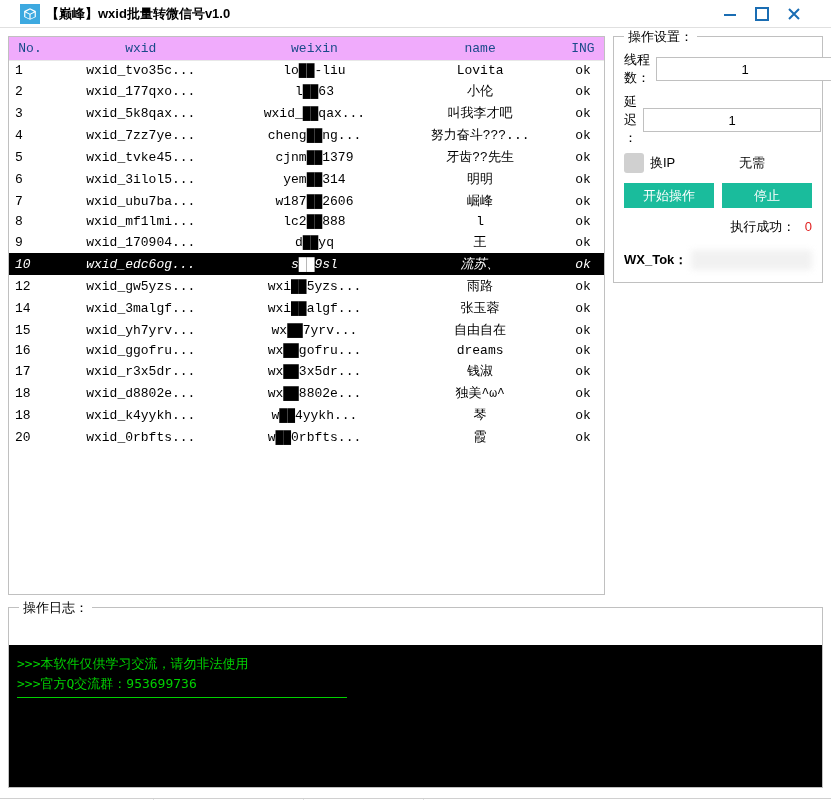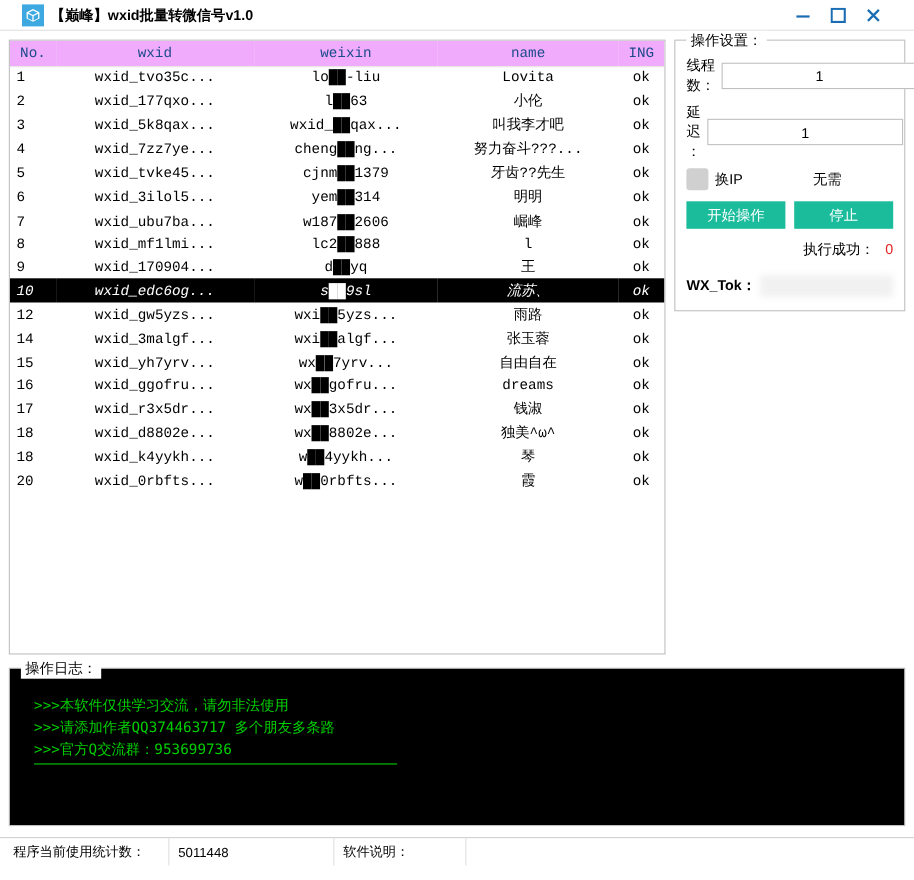--- a/index.html
+++ b/index.html
@@ -27,21 +27,21 @@
 .static-val { flex: 1; text-align: center; font-size: 13px; }
 .btn-row { display: flex; gap: 8px; margin: 10px 0; }
 .btn { flex: 1; height: 25px; border: none; background: #1abc9c; color: #fff; font-size: 13px; cursor: pointer; }
 .exec-row { margin: 8px 0; font-size: 13px; text-align: right; }
 .exec-val { color: #e02020; margin-left: 6px; }
 .tok-row { display: flex; align-items: center; margin-top: 14px; gap: 4px; font-weight: bold; }
 .tok-box { flex: 1; height: 20px; background: #e8e8e8; }
 .log-section { padding: 0 8px; }
 .log-fieldset { border: 1px solid #c0c0c0; position: relative; margin-top: 4px; }
 .log-legend { position: absolute; top: -9px; left: 10px; background: #fff; padding: 0 4px; font-size: 13px; text-align: right; }
-.log-body { background: #000; color: #00d000; font-size: 13px; padding: 22px; height: 142px; font-family: SimSun, monospace; overflow: auto; }
+.log-body { background: #000; color: #00d000; font-size: 13px; padding: 8px; height: 142px; font-family: SimSun, monospace; overflow: auto; margin-top: 37px; }
 .log-line { margin: 2px 0; }
 .log-hr { border: none; border-top: 1px solid #00d000; margin-top: 4px; width: 330px;}
 .statusbar { display: flex; height: 26px; border-top: 1px solid #d0d0d0; font-size: 12px; padding: 0 4px; margin-top: 10px;}
 .status-cell { padding: 0 8px; border-right: 1px solid #e0e0e0; height: 100%; display: flex; align-items: center; }
 .status-cell.wide { flex: 0 0 auto; min-width: 150px;}
 .status-cell.fill { flex:1; border-right:none;}
 .blur { filter: blur(3px); opacity:0.6;}
 </style>
 </head>
 <body>
@@ -245,21 +245,20 @@
       </div>
     </div>
   </div>
 </div>
 
 <div class="log-section">
   <div class="log-fieldset">
     <div class="log-legend">操作日志：</div>
     <div class="log-body" id="log-body">
         <div class="log-line">&gt;&gt;&gt;本软件仅供学习交流，请勿非法使用</div>
-        <div class="log-line">&gt;&gt;&gt;请添加作者QQ374463717 多个朋友多条路</div>
         <div class="log-line">&gt;&gt;&gt;官方Q交流群：953699736</div>
         <hr class="log-hr">
       </div>
   </div>
 </div>
 
 <div class="statusbar">
   <div class="status-cell wide">程序当前使用统计数：</div>
   <div class="status-cell wide">5011448</div>
   <div class="status-cell" style="min-width:120px;">软件说明：</div>

